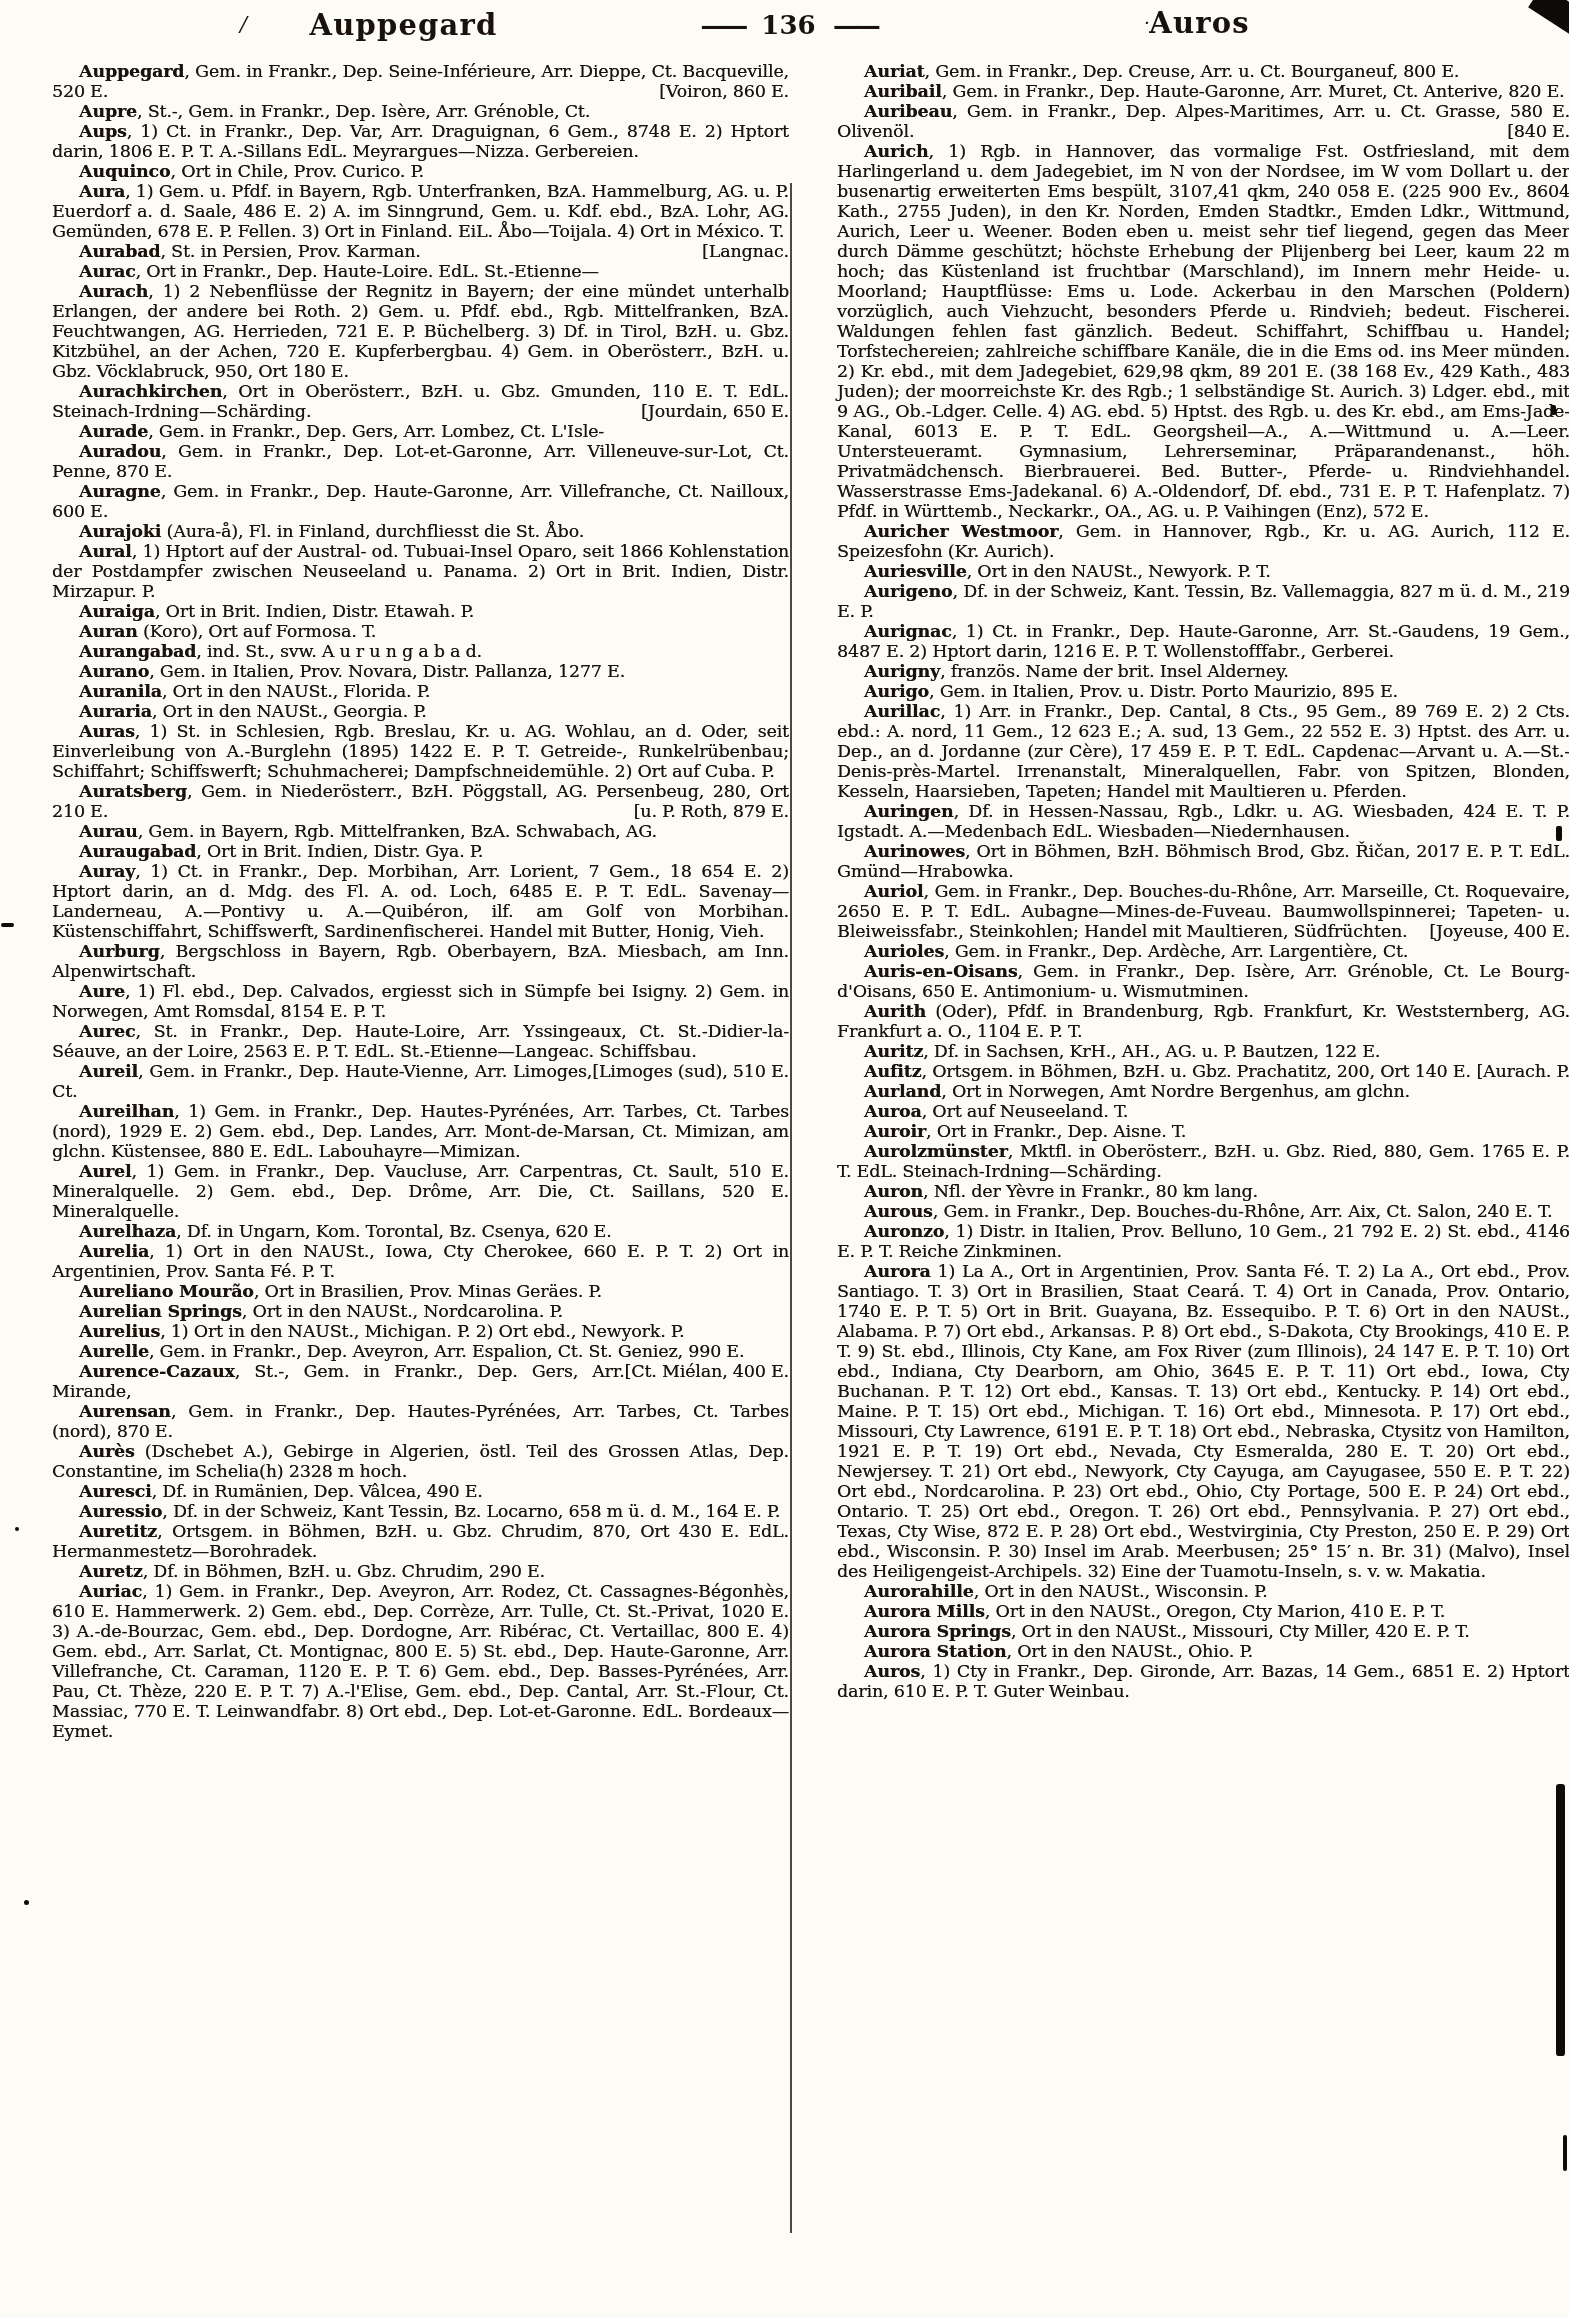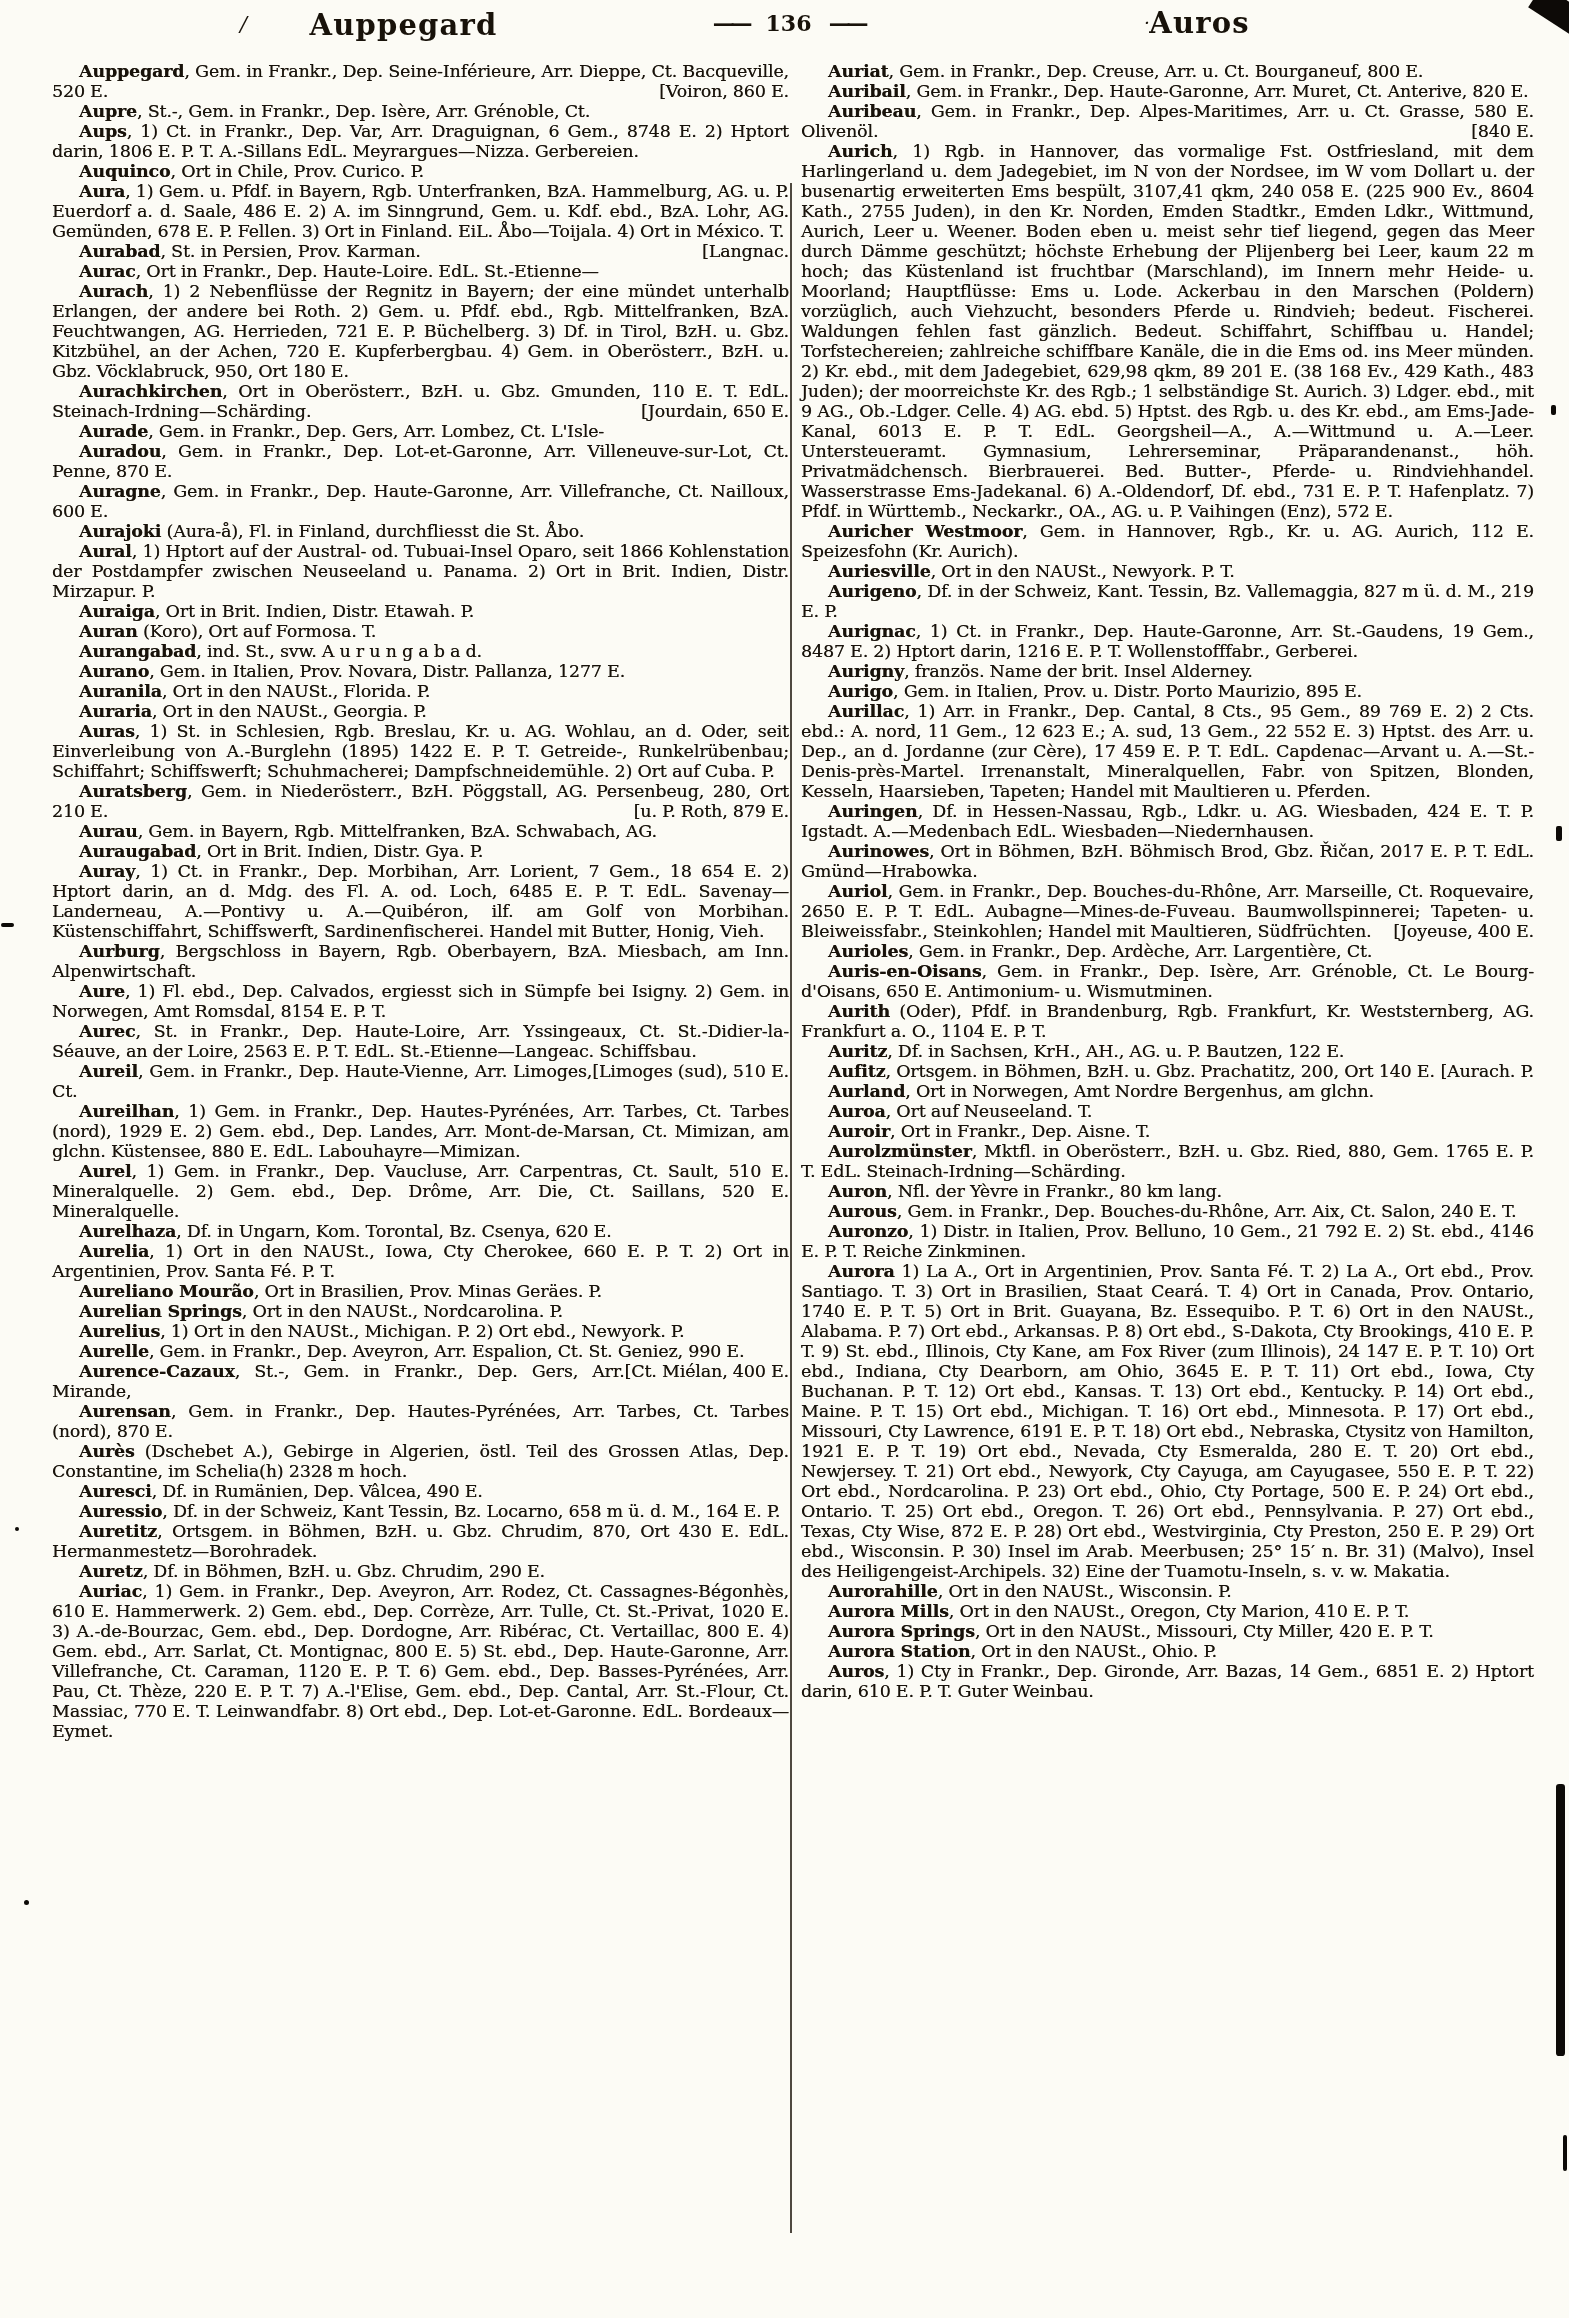--- a/index.html
+++ b/index.html
@@ -9,36 +9,36 @@
     background:#fcfbf5;
     color:#18120a;
     font-family:"DejaVu Serif","Liberation Serif",serif;
     overflow:hidden;
   }
   
   .hdr-word{position:absolute;font-size:29px;font-weight:bold;letter-spacing:1.2px;white-space:nowrap;}
   #hdr-left{left:211px;top:7.5px;width:385px;text-align:center;}
   #hdr-right{left:1044px;top:6.2px;width:311px;text-align:center;}
   .hdr-center{position:absolute;left:627px;top:10px;width:323px;text-align:center;
-              font-size:22px;font-weight:bold;white-space:nowrap;}
+              font-size:26px;font-weight:bold;white-space:nowrap;}
   .hdr-center .dash{letter-spacing:-4.3px;}
   .hdr-center .pagenum{margin:0 17.4px;}
   .hdr-mark{position:absolute;font-size:21px;font-style:italic;}
   #mark-left{left:240px;top:12.4px;}
   #mark-right{left:1144px;top:12.4px;font-size:18.6px;}
   
   .col{
     position:absolute;top:61px;width:737px;
     font-size:17.4px;line-height:20px;
     text-align:justify;
     letter-spacing:-0.1px;word-spacing:-0.2px;
     text-shadow:0.2px 0 0 rgba(24,18,10,0.72);
   }
   #col-0{left:52px;}
-  #col-1{left:801px;width:733px;}
+  #col-1{left:837px;width:733px;}
   .entry{margin:0;text-indent:27px;}
   .entry .head{font-weight:bold;}
   .entry .catch{float:right;text-indent:0;}
   .divider{position:absolute;left:790px;top:183px;width:1.9px;height:2050px;
            background:#221b11;opacity:.8;}
   
   .artifact{position:absolute;background:#0d0a07;}
   #art-corner{left:1530px;top:1.2px;width:68px;height:27px;transform:rotate(33deg);}
   #art-bar{left:1556px;top:1784px;width:8.7px;height:272px;border-radius:3.1px;}
   #art-r1{left:1551px;top:405px;width:5px;height:10px;border-radius:1.9px;}

